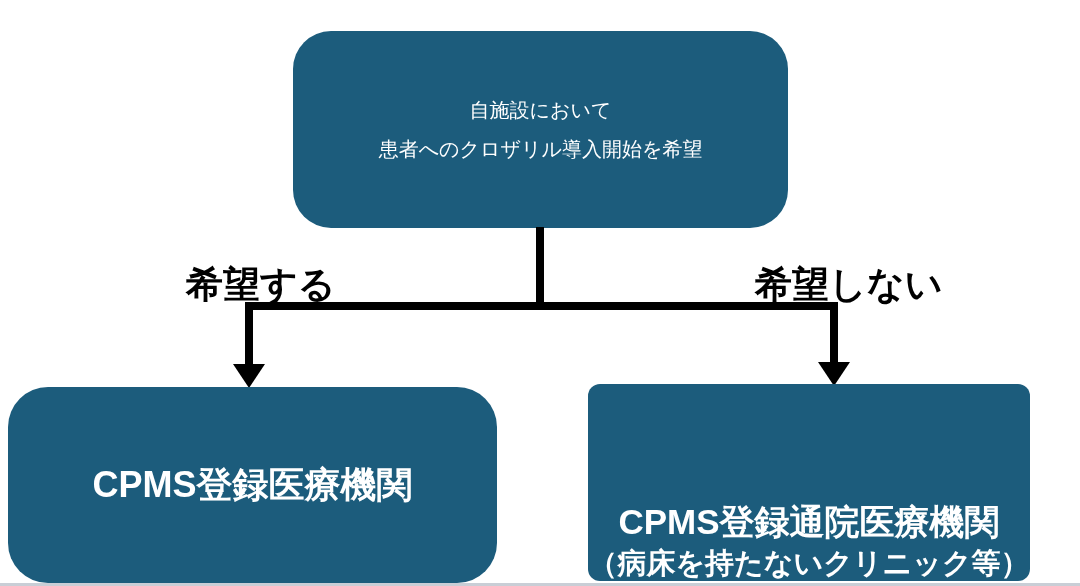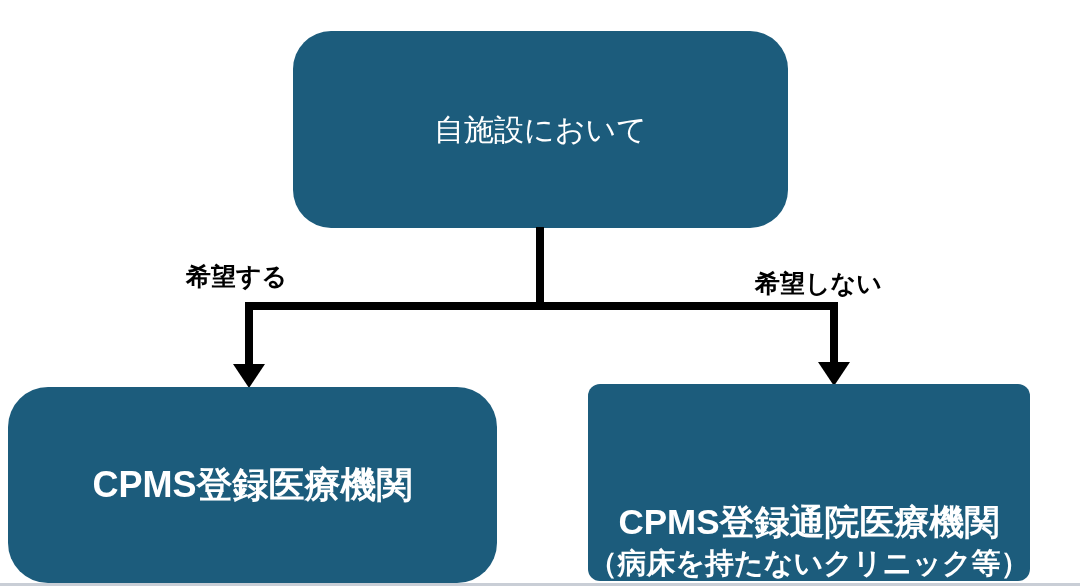--- a/index.html
+++ b/index.html
@@ -25,21 +25,21 @@
     justify-content: center;
     text-align: center;
     box-sizing: border-box;
   }
   .top-node {
     left: 293px;
     top: 31px;
     width: 495px;
     height: 197px;
     border-radius: 38px;
-    font-size: 30px;
+    font-size: 20px;
     line-height: 39px;
     font-weight: 400;
   }
   .bottom-left-node {
     left: 8px;
     top: 387px;
     width: 489px;
     height: 196px;
     border-radius: 40px;
   }
@@ -107,48 +107,49 @@
     left: 233px;
     top: 364px;
   }
   .arrowhead-right {
     left: 818px;
     top: 362px;
   }
   .branch-label {
     position: absolute;
     color: #000000;
-    font-size: 25px;
+    font-size: 37px;
     font-weight: 700;
     white-space: nowrap;
   }
   .branch-label-left {
     left: 186px;
     top: 260px;
   }
   .branch-label-right {
     left: 755px;
-    top: 267px;
+    top: 260px;
   }
   .bottom-rule {
     position: absolute;
     left: 0;
     top: 583px;
     width: 1080px;
     height: 3px;
     background: #c9ced6;
   }
 </style>
 </head>
 <body>
 
 <div class="canvas">
 
   <div class="node top-node">
     <div>自施設において</div>
+    <div>患者へのクロザリル導入開始を希望</div>
   </div>
 
   <div class="line connector-stem"></div>
   <div class="line connector-horizontal"></div>
   <div class="line connector-left-drop"></div>
   <div class="line connector-right-drop"></div>
 
   <div class="arrowhead arrowhead-left"></div>
   <div class="arrowhead arrowhead-right"></div>
 

